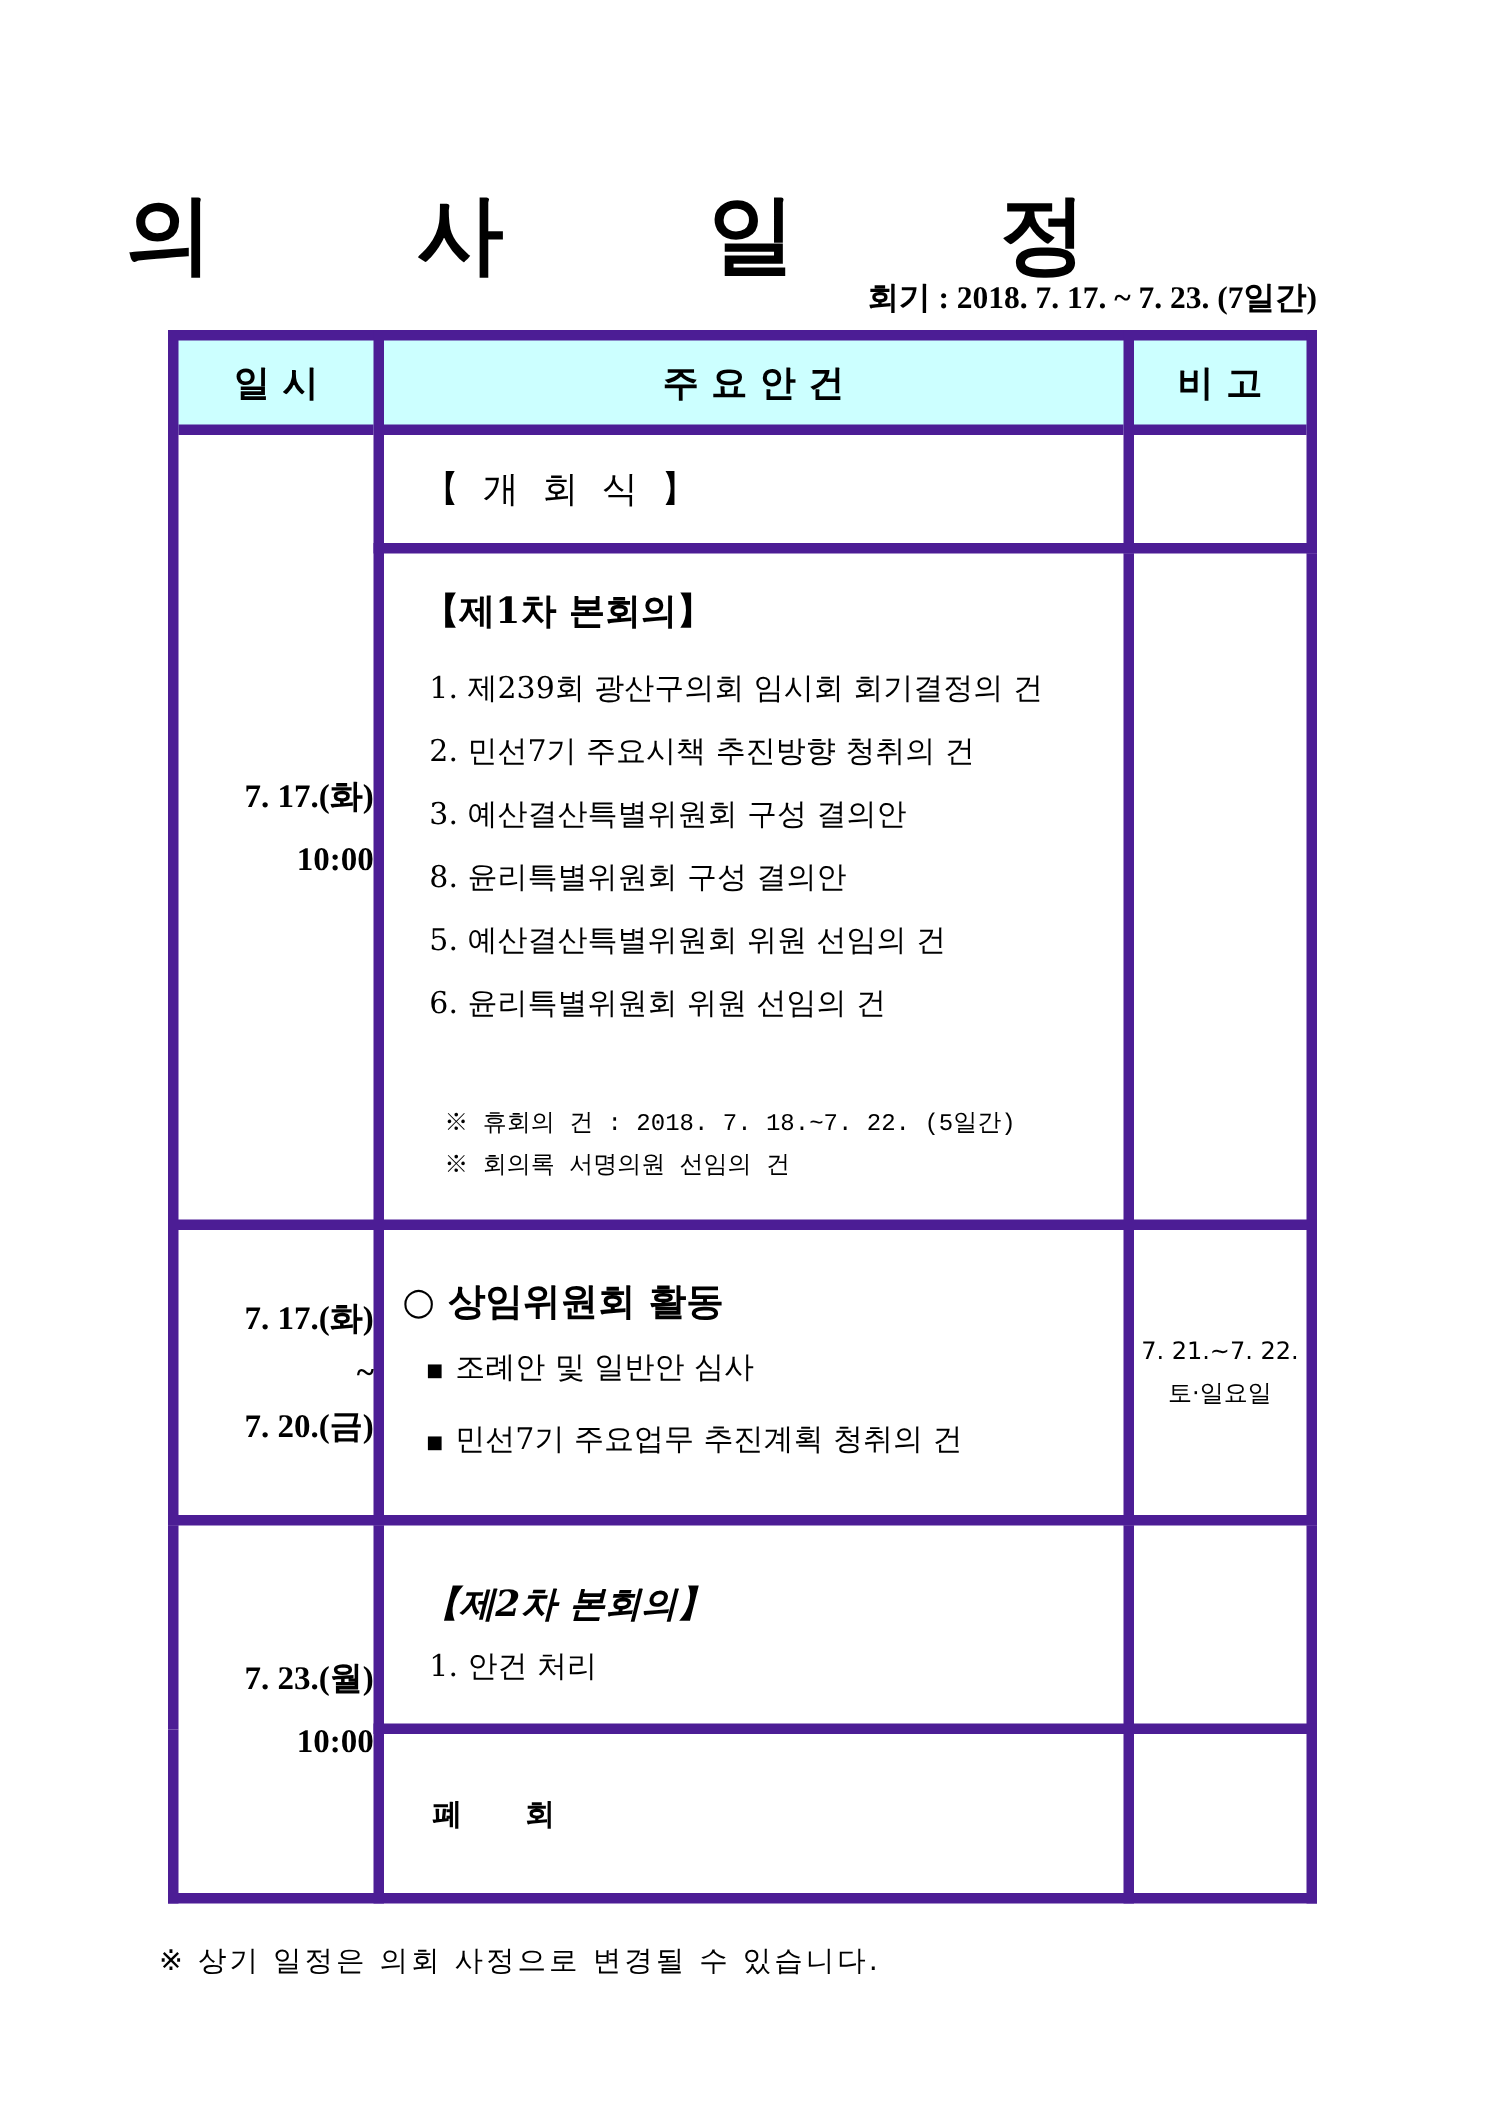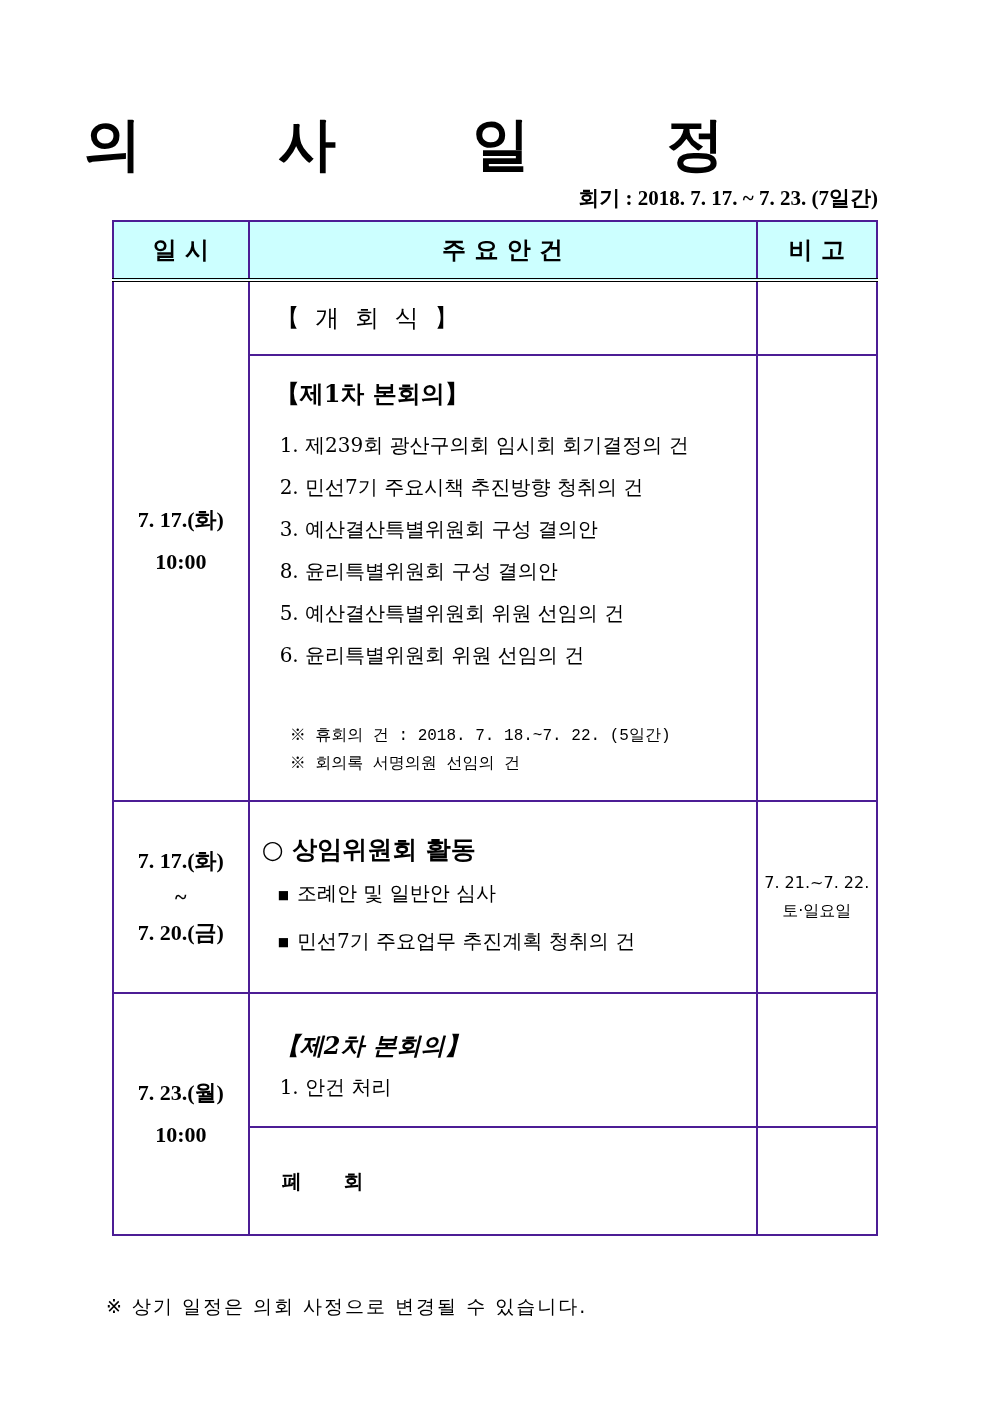--- a/index.html
+++ b/index.html
@@ -1,27 +1,27 @@
 <!DOCTYPE html>
 <html><head>
 <meta charset="utf-8">
 <style>
   html, body { margin: 0; padding: 0; background: #ffffff; }
   body { width: 992px; height: 1403px; position: relative; font-family: "DejaVu Serif", "Liberation Serif", serif; color: #000; }
-  .title { position: absolute; top: 108px; left: 0; width: 808px; text-align: center; font-family: "DejaVu Sans", sans-serif; font-weight: bold; font-size: 58px; letter-spacing: 58px; text-indent: 58px; line-height: 72px; }
+  .title { position: absolute; top: 120px; left: 0; width: 808px; text-align: center; font-family: "DejaVu Sans", sans-serif; font-weight: bold; font-size: 58px; letter-spacing: 58px; text-indent: 58px; line-height: 72px; }
   .subhead { position: absolute; top: 184px; left: 114px; width: 764px; height: 30px; font-family: "Liberation Serif", serif; font-size: 21px; font-weight: bold; }
   .subhead .left { position: absolute; left: 0; top: 0; }
   .subhead .right { position: absolute; right: 0; top: 0; }
   table.sched { position: absolute; top: 220px; left: 112px; width: 766px; border-collapse: collapse; border: 2px solid #000; }
-  table.sched td, table.sched th { border: 2px solid #4c1d95; padding: 0; vertical-align: middle; }
+  table.sched td, table.sched th { border: 7px solid #4c1d95; padding: 0; vertical-align: middle; }
   thead th { background: #ccffff; height: 56px; font-family: "DejaVu Sans", sans-serif; font-size: 24px; font-weight: bold; border-bottom: 4px double #000 !important; }
   .col-date { width: 123px; }
   .col-agenda { width: 466px; }
   .col-note { width: 109px; }
-  .date { text-align: center; font-family: "Liberation Serif", serif; font-weight: bold; font-size: 22px; line-height: 42px; }
+  .date { text-align: right; font-family: "Liberation Serif", serif; font-weight: bold; font-size: 22px; line-height: 42px; }
   .agenda-cell { padding-left: 26px !important; vertical-align: top !important; }
   .bracket-head { font-family: "DejaVu Serif", serif; font-size: 24px; font-weight: bold; }
   .item { font-size: 20px; line-height: 42px; padding-left: 4px; }
   .note-small { font-family: Liberation Mono, monospace; font-size: 16px; line-height: 28px; padding-left: 14px; }
   .circle-head { font-family: "DejaVu Sans", sans-serif; font-size: 25px; font-weight: bold; }
   .bullet-item { font-size: 20px; line-height: 46px; padding-left: 16px; }
   .remark { text-align: center; font-family: "DejaVu Sans", sans-serif; font-size: 16px; line-height: 28px; }
   .footer { position: absolute; top: 1294px; left: 106px; font-family: "DejaVu Sans", sans-serif; font-size: 19px; letter-spacing: 2px; }
 </style>
 </head>

